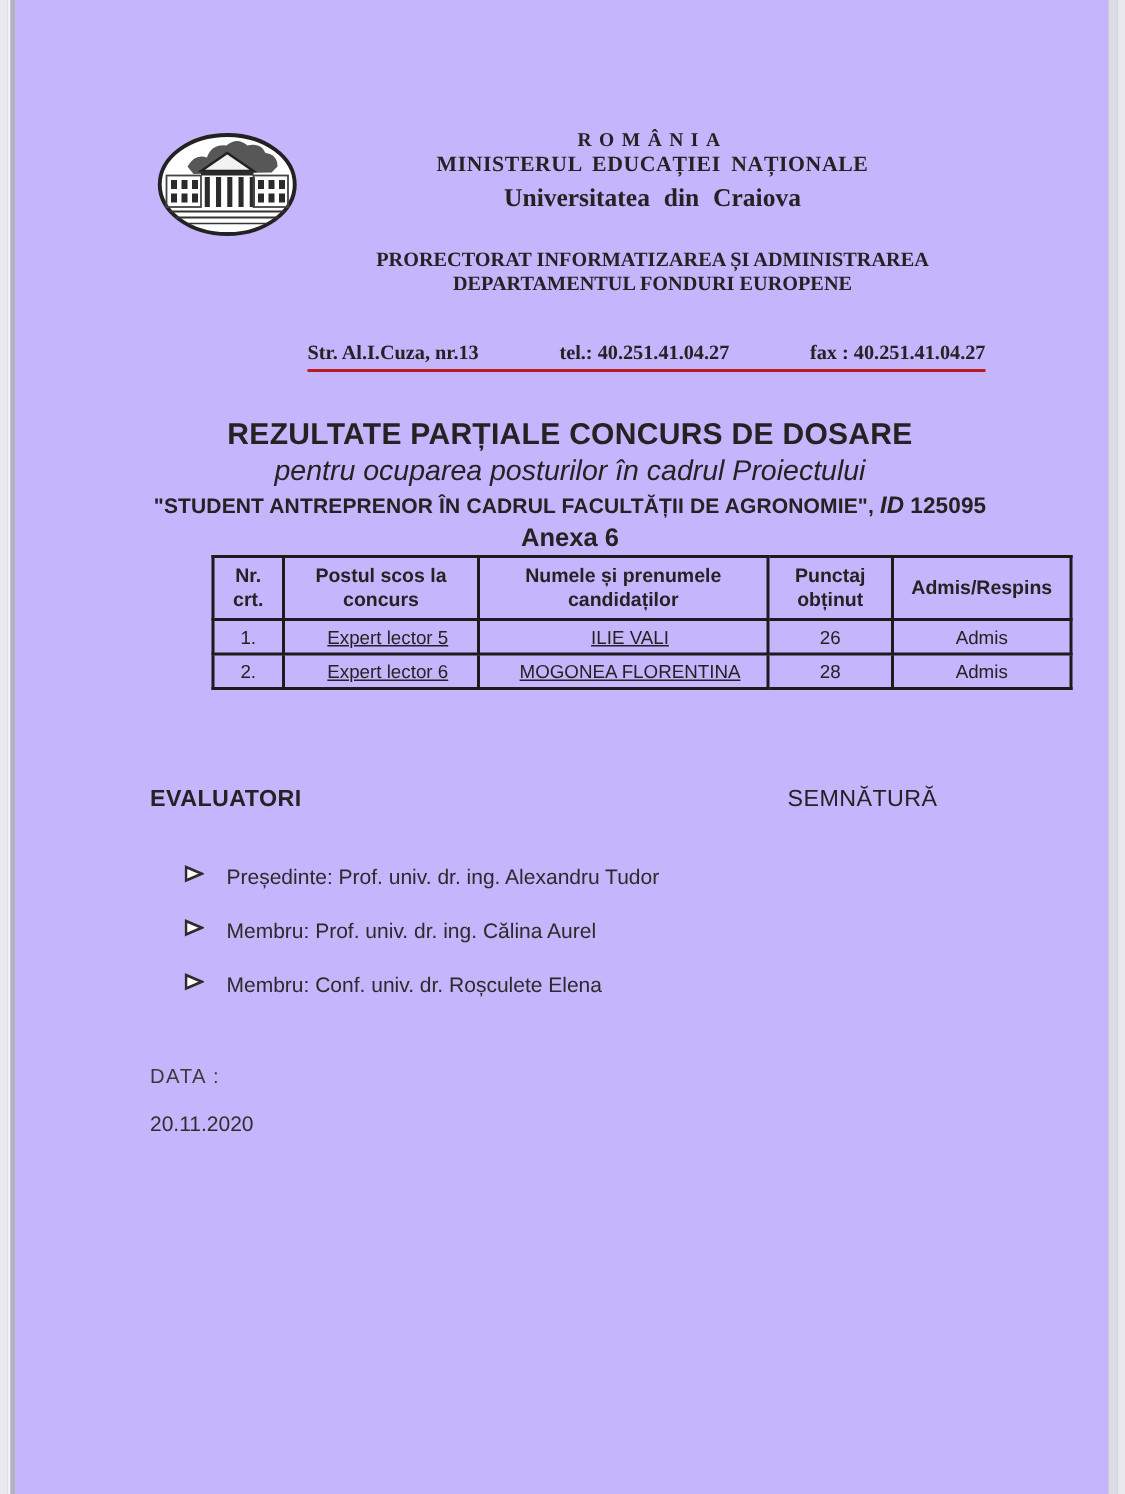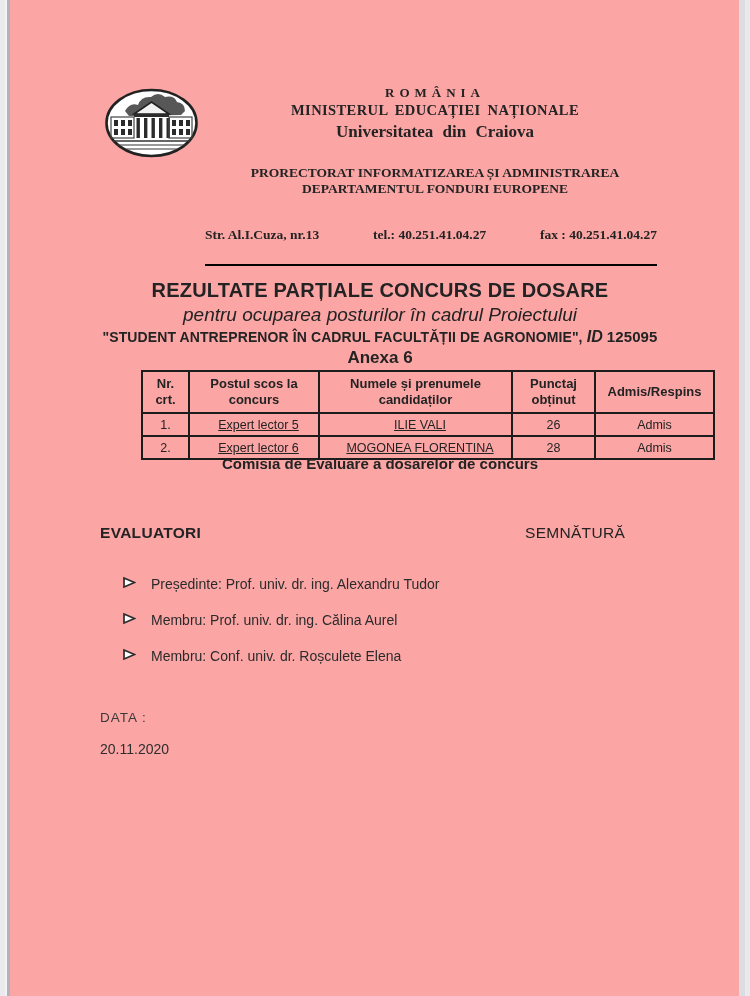--- a/index.html
+++ b/index.html
@@ -1,18 +1,18 @@
 <!DOCTYPE html>
 <html><head>
 <meta charset="utf-8">
 <style>
   html,body { margin:0; padding:0; background:#e9e9ee; }
   .page {
     position:relative; width:740px; height:996px; margin:0 auto;
-    background:#fca5a5; color:#232323; overflow:hidden;
+    background:#c4b5fd; color:#232323; overflow:hidden;
     font-family:"Liberation Sans", sans-serif;
   }
   .edge-left  { position:absolute; left:2px; top:0; bottom:0; width:3px; background:#b2b2bc; }
   .edge-left2 { position:absolute; left:0; top:0; bottom:0; width:2px; background:#f2f2f5; }
   .edge-right { position:absolute; right:0; top:0; bottom:0; width:6px; background:#dcdce3; }
 
   .serif { font-family:"Liberation Serif", serif; }
 
   .logo { position:absolute; left:98px; top:87px; width:97px; height:76px; }
 
@@ -20,21 +20,21 @@
   .country    { font-size:13px; font-weight:bold; letter-spacing:5px; line-height:16px; }
   .ministry   { font-size:14.5px; font-weight:bold; letter-spacing:0.4px; word-spacing:3px; line-height:18px; }
   .university { font-size:17px; font-weight:bold; word-spacing:5px; line-height:25px; }
 
   .dept-block { position:absolute; left:170px; top:165px; width:520px; text-align:center;
                 font-size:13.5px; font-weight:bold; line-height:15.5px; }
 
   .contact-row { position:absolute; left:200px; top:227px; width:452px;
                  display:flex; justify-content:space-between;
                  font-size:13.5px; font-weight:bold;
-                 border-bottom:2px solid #000000; padding-bottom:21px; }
+                 border-bottom:2px solid #b91c1c; padding-bottom:3px; }
 
   .title-block { position:absolute; left:60px; top:279px; width:630px; text-align:center; }
   .title-main  { font-size:20px; font-weight:bold; line-height:23px; letter-spacing:0.2px; }
   .title-sub   { font-size:19px; font-style:italic; line-height:25px; }
   .title-proj  { font-size:14px; font-weight:bold; line-height:20px; letter-spacing:0.1px; }
   .proj-id     { font-size:16px; font-weight:bold; font-style:italic; }
   .proj-num    { font-size:15px; font-weight:bold; }
   .title-annex { font-size:17px; font-weight:bold; line-height:21px; }
 
   table.results { position:absolute; left:88px; top:370px; width:572px;
@@ -167,21 +167,20 @@
       <tr>
         <td class="c-center">2.</td>
         <td class="c-left">Expert lector 6</td>
         <td class="c-left cell-name">MOGONEA FLORENTINA</td>
         <td class="cell-score">28</td>
         <td class="cell-result">Admis</td>
       </tr>
     </tbody>
   </table>
 
-  <div class="committee-heading">Comisia de Evaluare a dosarelor de concurs</div>
   <div class="label-evaluators">EVALUATORI</div>
   <div class="label-signature">SEMNĂTURĂ</div>
 
   <div class="members">
     <div class="member">
       <svg class="bullet-svg" width="13" height="13" viewBox="0 0 13 13">
           <polygon points="1,2 11.5,6.5 1,11" fill="#ffffff" stroke="#2c2c2c" stroke-width="1.7"></polygon>
         </svg>
       <span>Președinte: Prof. univ. dr. ing. Alexandru Tudor</span>
     </div>

